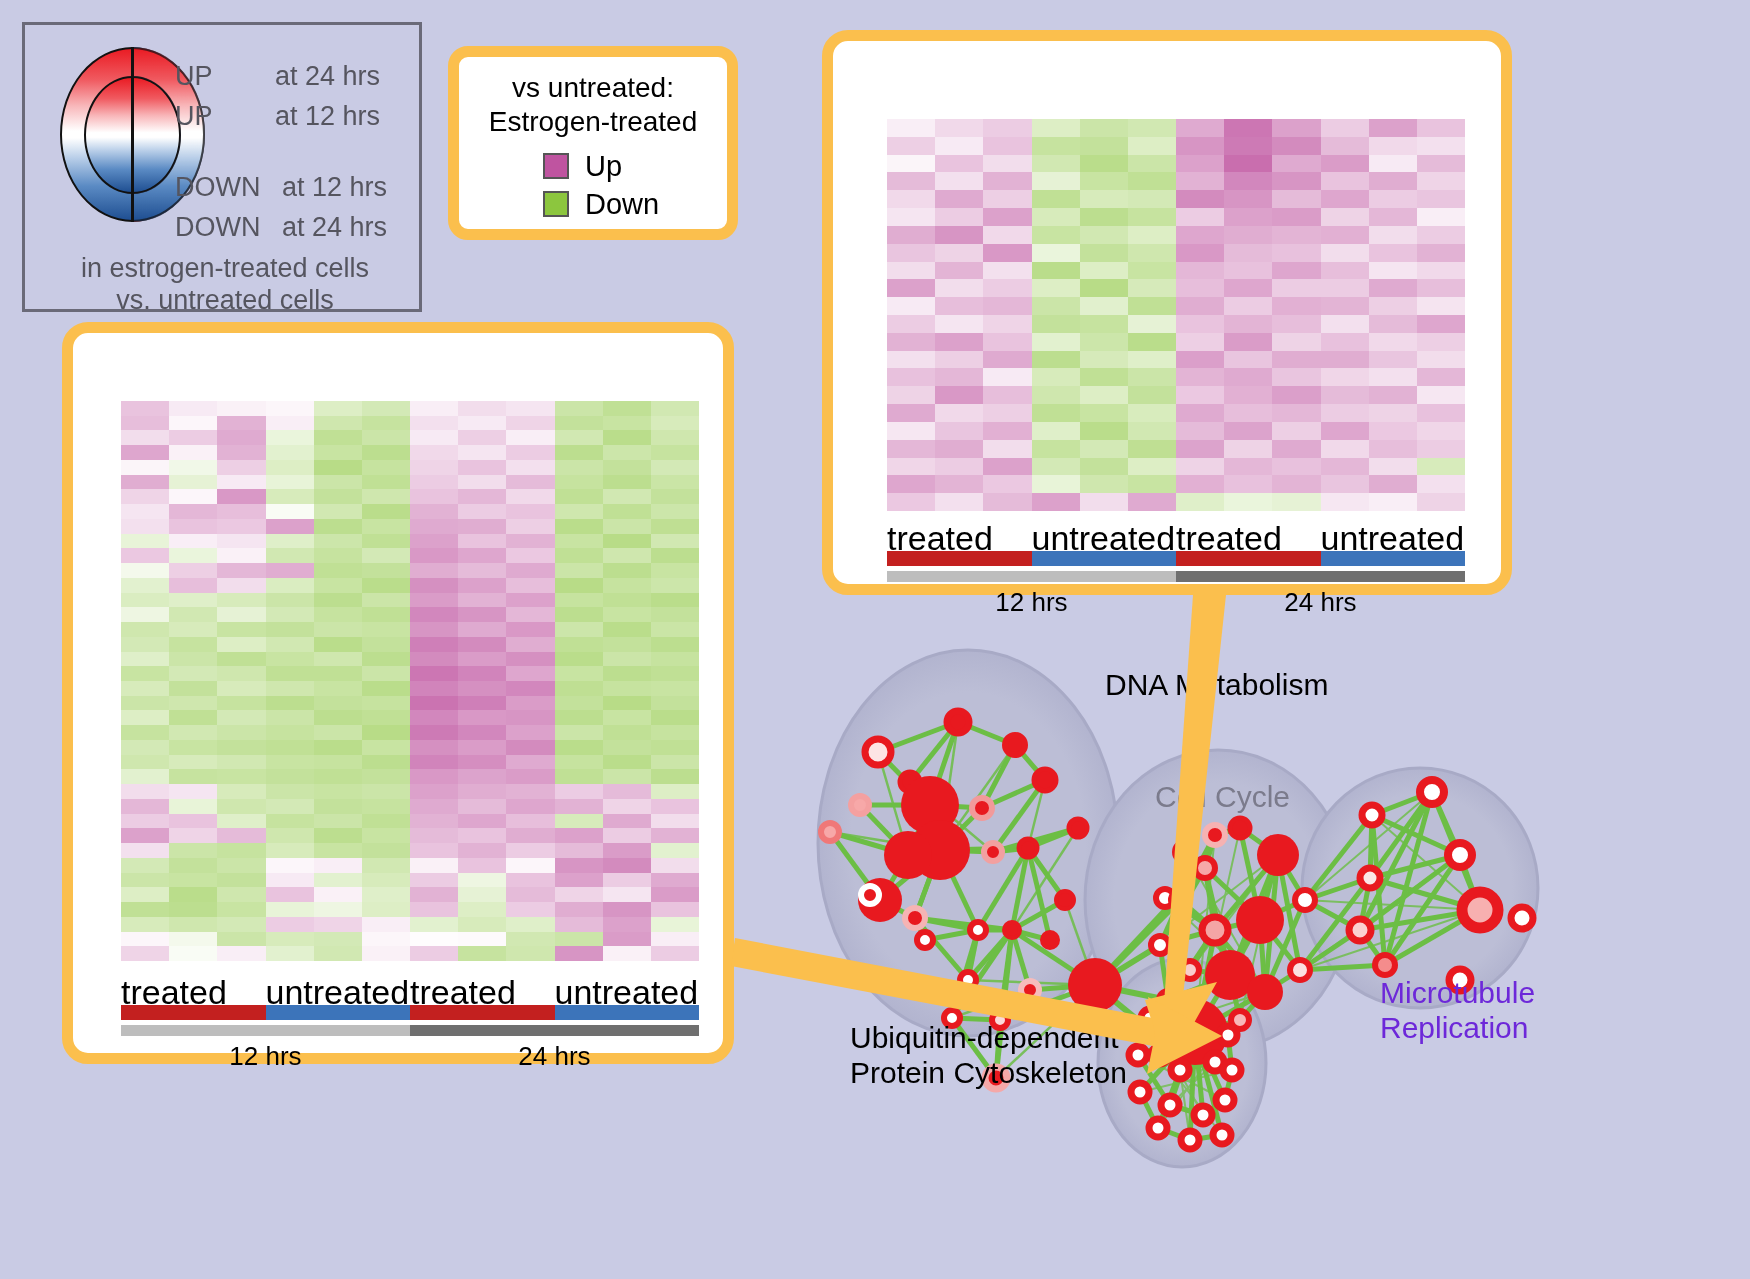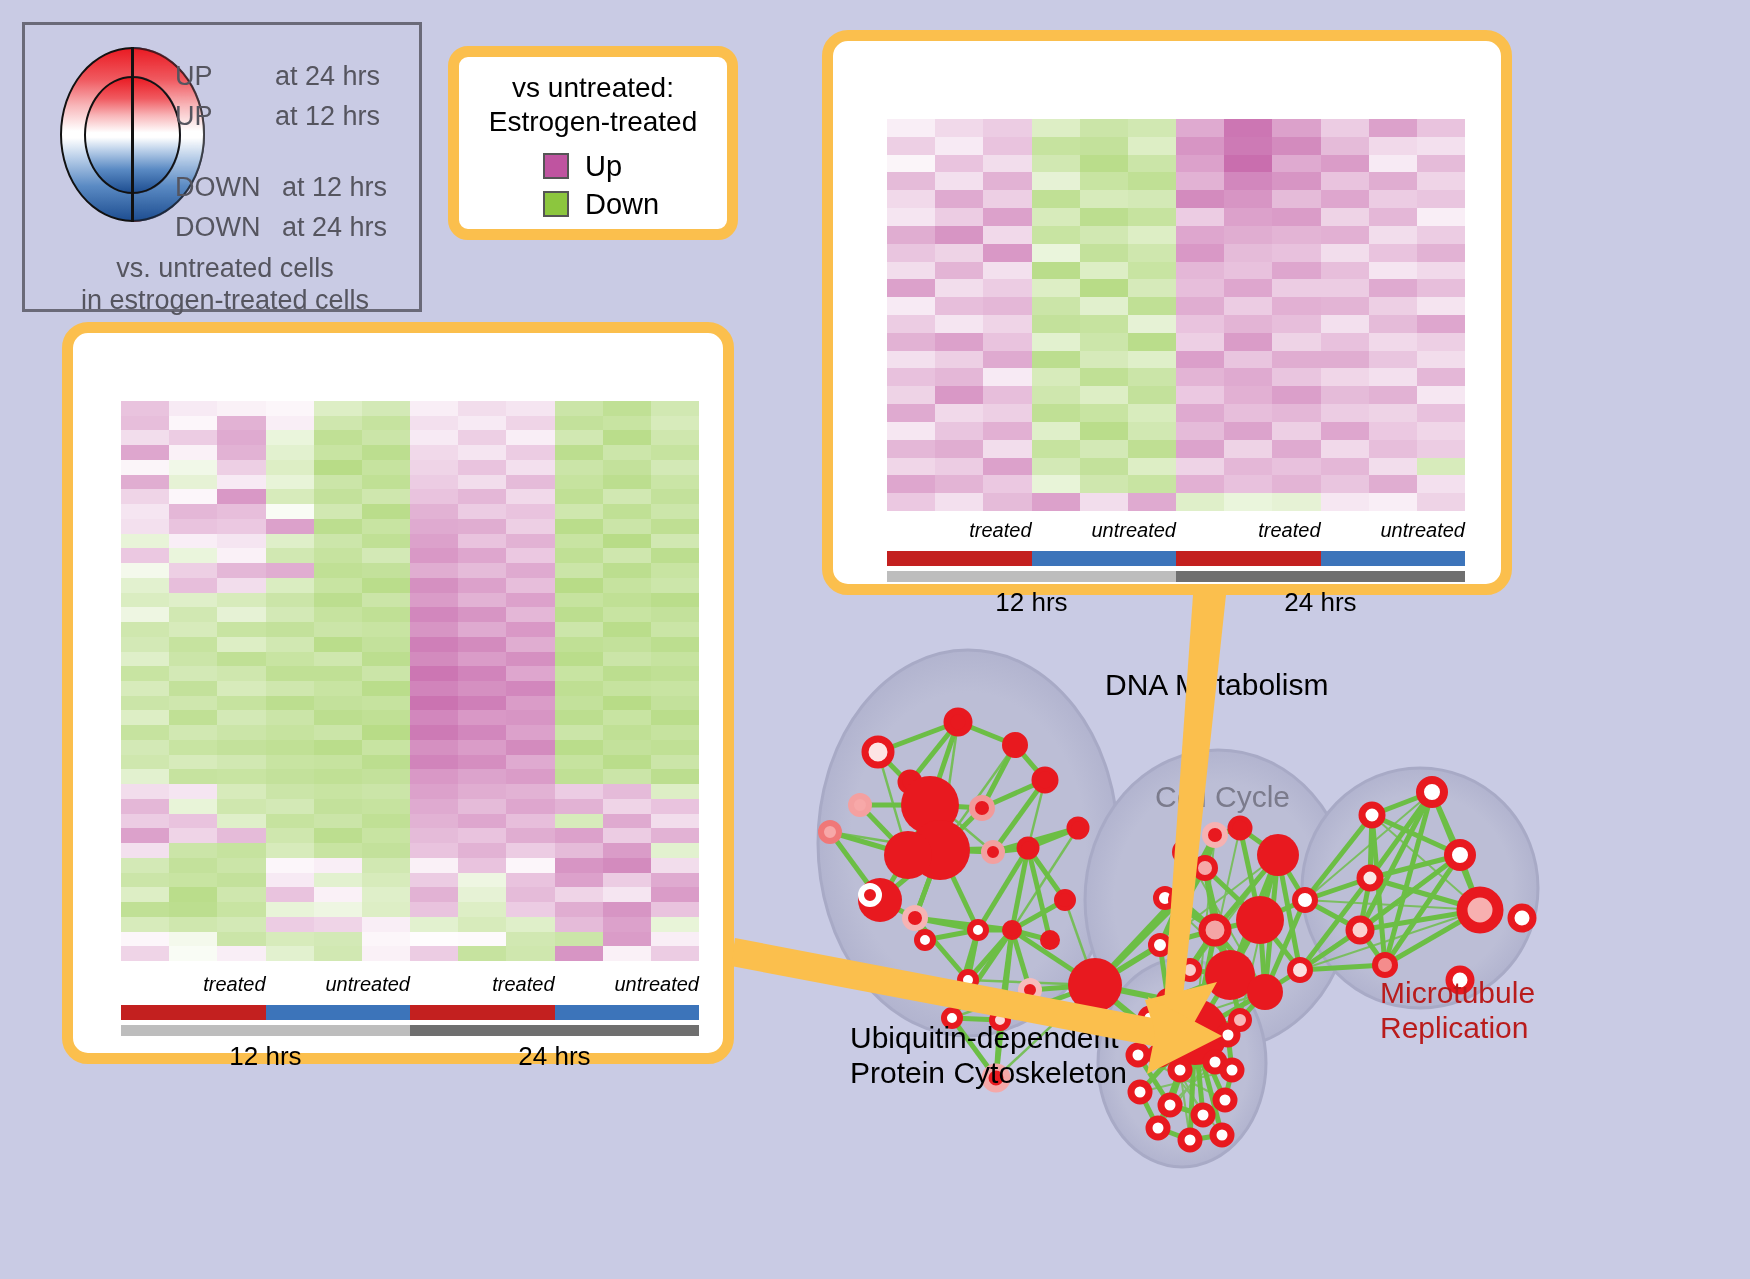--- a/index.html
+++ b/index.html
@@ -70,34 +70,34 @@
   .hm div{width:100%;height:100%;}
   #rf-hm{left:54px;top:78px;width:578px;height:392px;}
 
   
   #apc-panel{left:62px;top:322px;width:672px;height:742px;}
   #apc-title{top:20px;}
   #apc-hm{left:48px;top:68px;width:578px;height:560px;}
 
   
   .sample-labels{position:absolute;display:flex;}
-  .sample-labels span{flex:1;text-align:right;font-size:20px;color:#000;white-space:nowrap;font-style:italic;}
+  .sample-labels span{flex:1;text-align:left;font-size:34px;color:#000;white-space:nowrap;}
   .cond-bar{position:absolute;display:flex;height:15px;}
   .cond-bar div{flex:1;height:100%;}
   .time-bar{position:absolute;display:flex;height:11px;}
   .time-bar div{flex:1;height:100%;}
   .time-labels{position:absolute;display:flex;}
   .time-labels span{flex:1;text-align:center;font-size:26px;color:#000;}
 
   
   #network{position:absolute;left:760px;top:600px;width:990px;height:679px;}
   .net-label{position:absolute;font-size:30px;white-space:nowrap;}
   #lbl-dna{color:#000;left:345px;top:68px;}
   #lbl-cc{color:#7b7b8c;left:395px;top:180px;}
-  #lbl-mt{color:#b91c1c;left:620px;top:375px;line-height:1.18;}
+  #lbl-mt{color:#6d28d9;left:620px;top:375px;line-height:1.18;}
   #lbl-ub{color:#000;left:90px;top:420px;line-height:1.18;}
 
   svg{display:block;}
 </style>
 </head>
 <body>
 
 <div class="stage">
 
   <div id="colour-key">
@@ -112,22 +112,22 @@
     <div class="key-label" style="left:150px;top:36px;">UP</div>
     <div class="key-time" style="left:250px;top:36px;">at 24 hrs</div>
     <div class="key-label" style="left:150px;top:76px;">UP</div>
     <div class="key-time" style="left:250px;top:76px;">at 12 hrs</div>
     <div class="key-label" style="left:150px;top:147px;">DOWN</div>
     <div class="key-time" style="left:257px;top:147px;">at 12 hrs</div>
     <div class="key-label" style="left:150px;top:187px;">DOWN</div>
     <div class="key-time" style="left:257px;top:187px;">at 24 hrs</div>
 
     <div id="key-footer">
+      <div>in estrogen-treated cells</div>
       <div>vs. untreated cells</div>
-      <div>in estrogen-treated cells</div>
     </div>
   </div>
 
   <div class="panel" id="legend-panel">
     <div id="legend-text">
       <div>vs untreated:</div>
       <div>Estrogen-treated</div>
     </div>
     <div id="legend-rows">
       <div class="legend-row">

